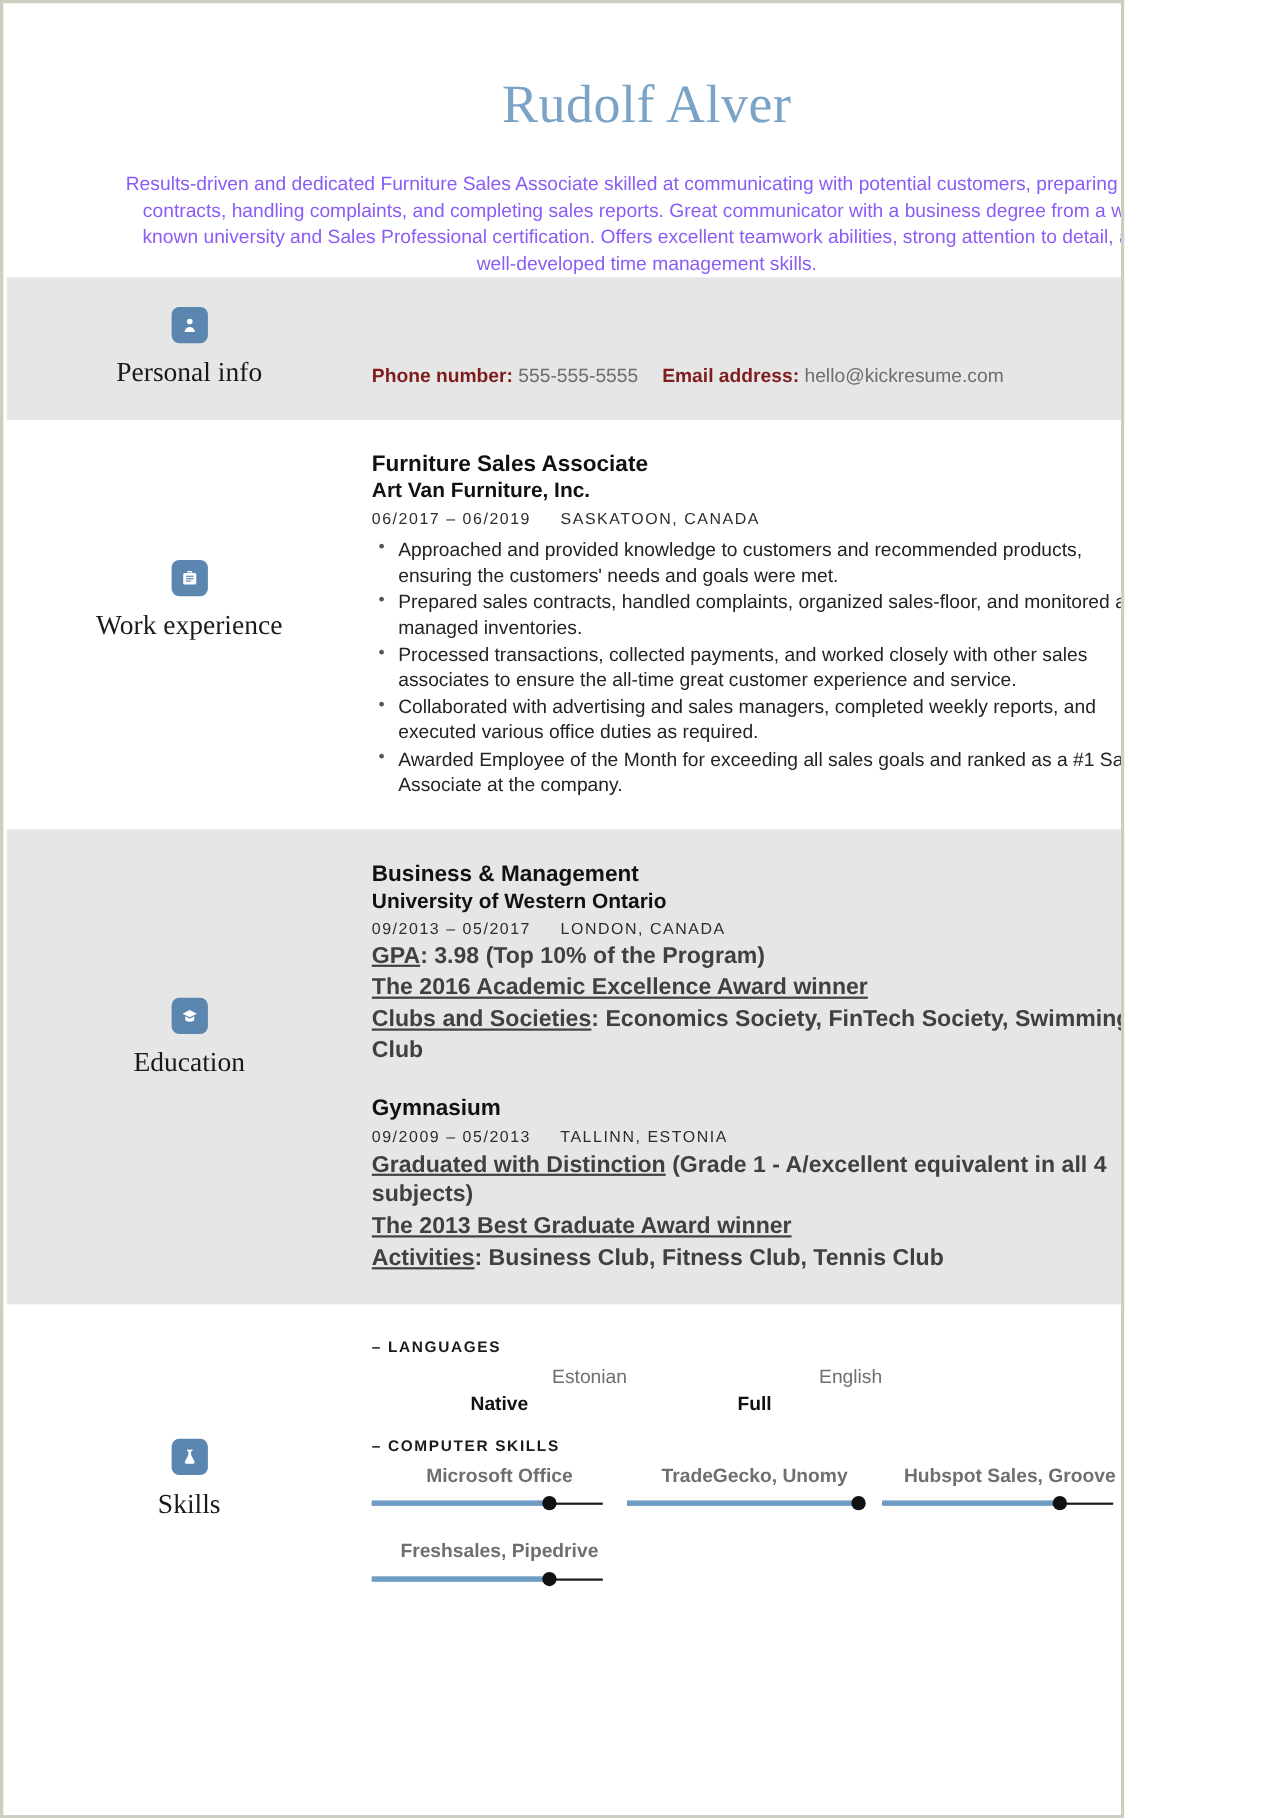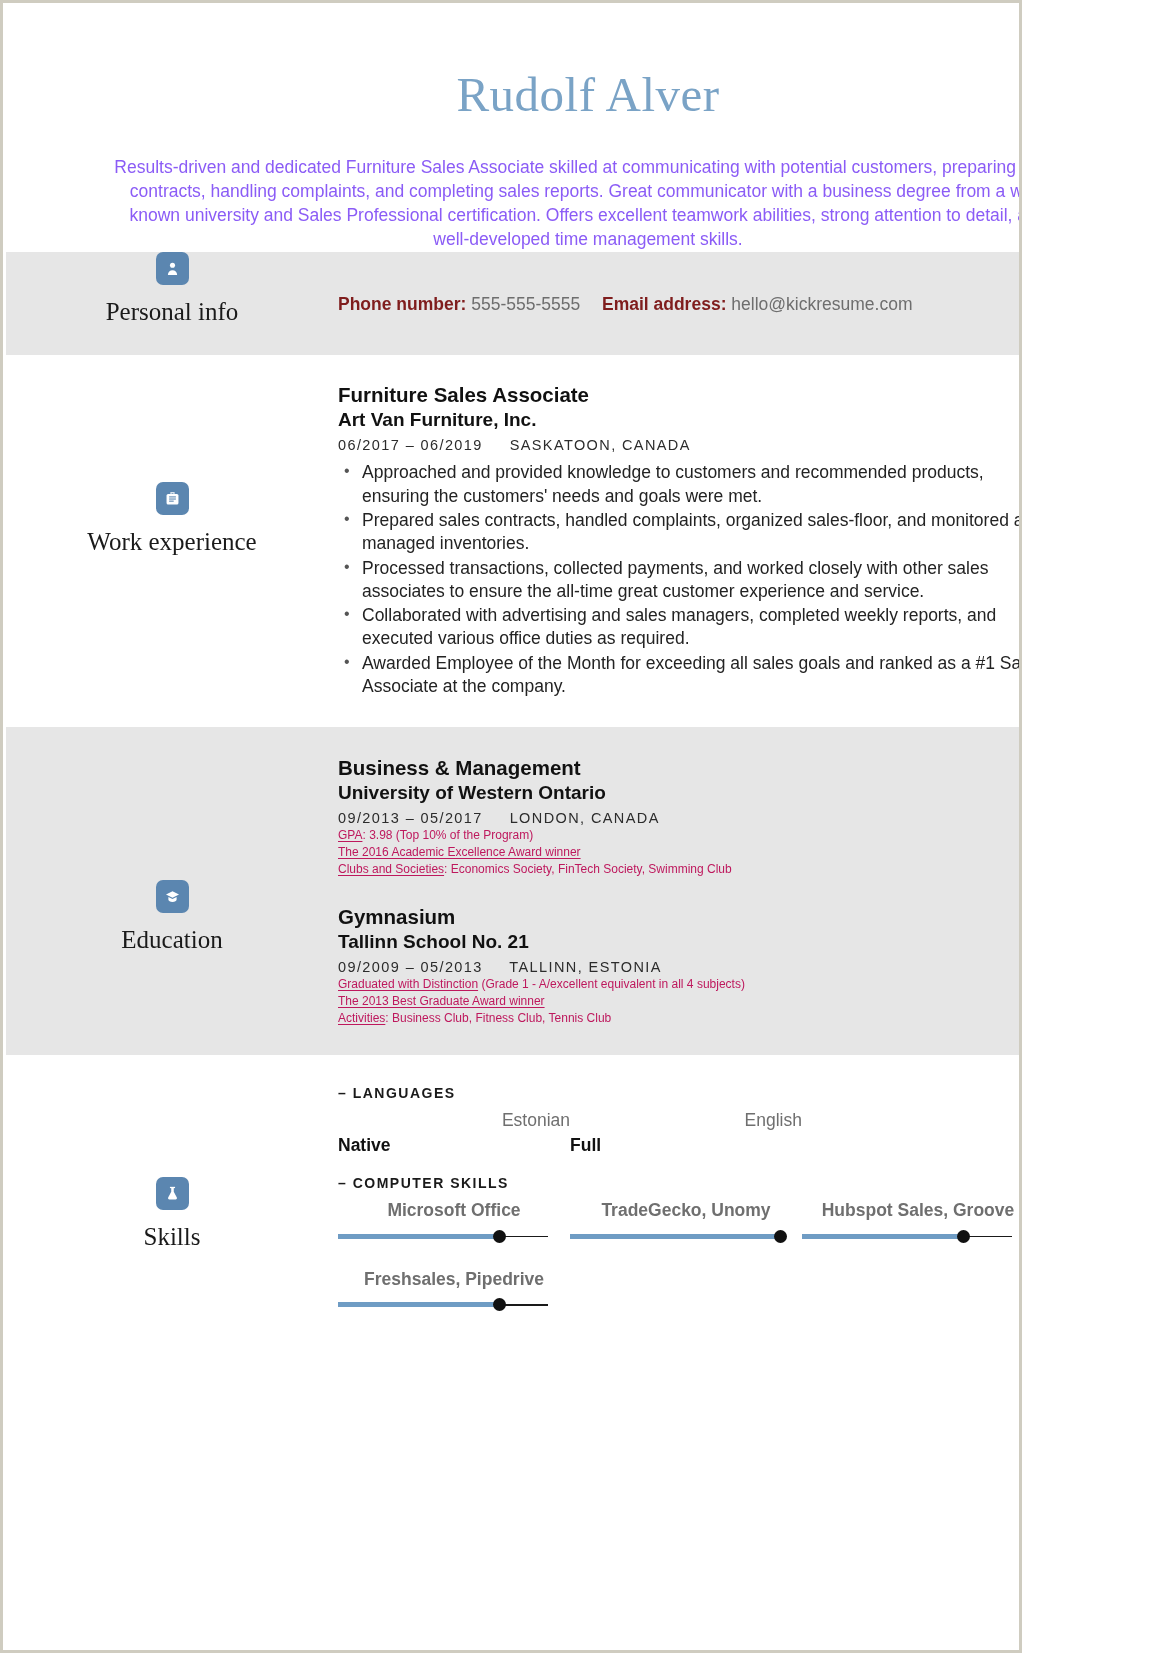--- a/index.html
+++ b/index.html
@@ -88,21 +88,21 @@
     font-family: "Liberation Serif", serif;
     font-size: 25px;
     font-weight: 400;
     color: #1a1a1a;
     margin-top: 13px;
     line-height: 1.1;
     white-space: nowrap;
   }
 
   
-  .pi-band { padding-bottom: 30px; }
+  .pi-band { padding-top: 27px; padding-bottom: 30px; align-items: flex-end; }
   .pi-line {
     font-size: 17.5px;
     line-height: 1.3;
     padding-top: 41px;
     color: #6e6e6e;
   }
   .pi-line b { color: #7f1d1d; font-weight: bold; }
   .pi-gap { display: inline-block; width: 12px; }
 
   
@@ -141,24 +141,25 @@
   }
   .bullets li::before {
     content: "\2022";
     position: absolute;
     left: 6px;
     top: -1px;
     color: #555555;
     font-size: 16px;
   }
   .detail-line {
-    font-size: 12px;
+    font-size: 21px;
     line-height: 1.33;
-    color: #be185d;
+    color: #404040;
     margin-top: 1px;
+    font-weight: bold;
   }
   .u { text-decoration: underline; text-underline-offset: 2px; }
 
   .work-band { padding-top: 27px; padding-bottom: 28px; }
   .work-left { padding-top: 100px; }
   .edu-band { padding-top: 28px; padding-bottom: 28px; }
   .edu-left { padding-top: 125px; }
   .edu-group2 { margin-top: 26px; }
   .skills-band { padding-top: 30px; padding-bottom: 40px; }
   .skills-left { padding-top: 92px; }
@@ -180,20 +181,21 @@
     margin-bottom: 18px;
     box-sizing: border-box;
   }
   .lang-name {
     text-align: right;
     font-size: 17.5px;
     color: #6f6f6f;
     line-height: 1.3;
   }
   .lang-level {
+    text-align: center;
     font-size: 17.5px;
     font-weight: bold;
     color: #111111;
     line-height: 1.3;
     margin-top: 2px;
   }
   .cs-name {
     text-align: center;
     font-size: 17.5px;
     color: #6f6f6f;
@@ -320,21 +322,20 @@
         <div class="detail-line">
           <span class="u">The 2016 Academic Excellence Award winner</span><span></span><span></span>
         </div>
         <div class="detail-line">
           <span class="u">Clubs and Societies</span><span>: </span><span>Economics Society, FinTech Society, Swimming Club</span>
         </div>
       </div>
 
       <div class="edu-group2">
         <div class="entry-title">Gymnasium</div>
-        <div class="entry-sub">Tallinn School No. 21</div>
         <div class="entry-meta">
           <span>09/2009 – 05/2013</span>
           <span class="meta-gap"></span>
           <span>TALLINN, ESTONIA</span>
         </div>
         <div class="detail-line">
           <span class="u">Graduated with Distinction</span><span> </span><span>(Grade 1 - A/excellent equivalent in all 4 subjects)</span>
         </div>
         <div class="detail-line">
           <span class="u">The 2013 Best Graduate Award winner</span><span></span><span></span>

